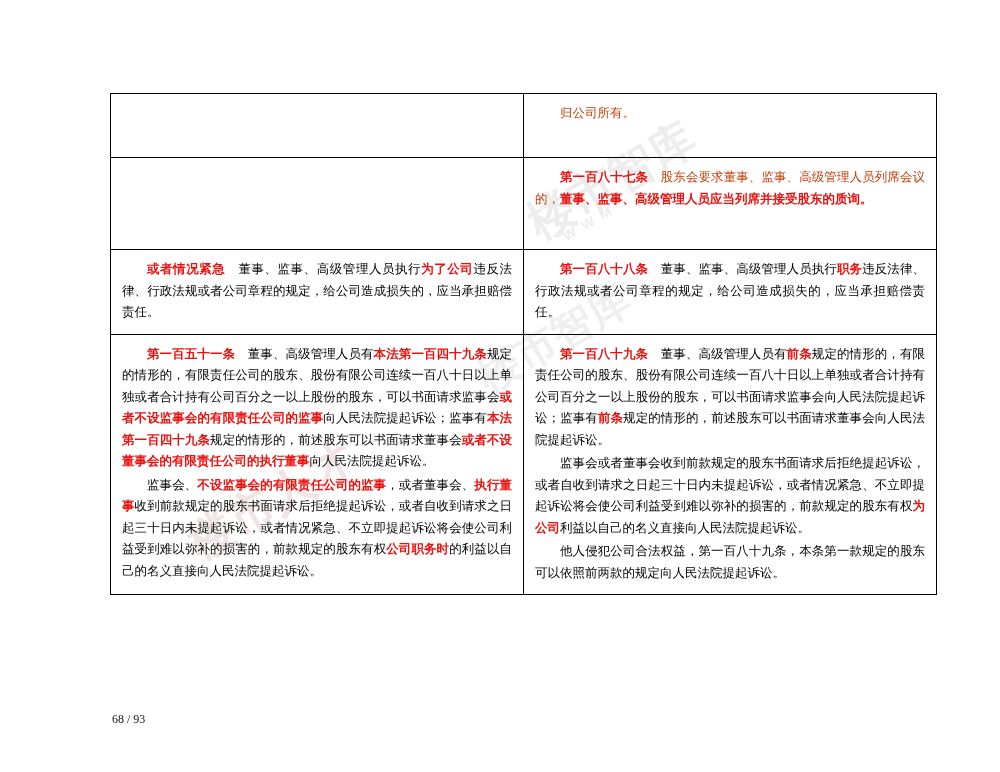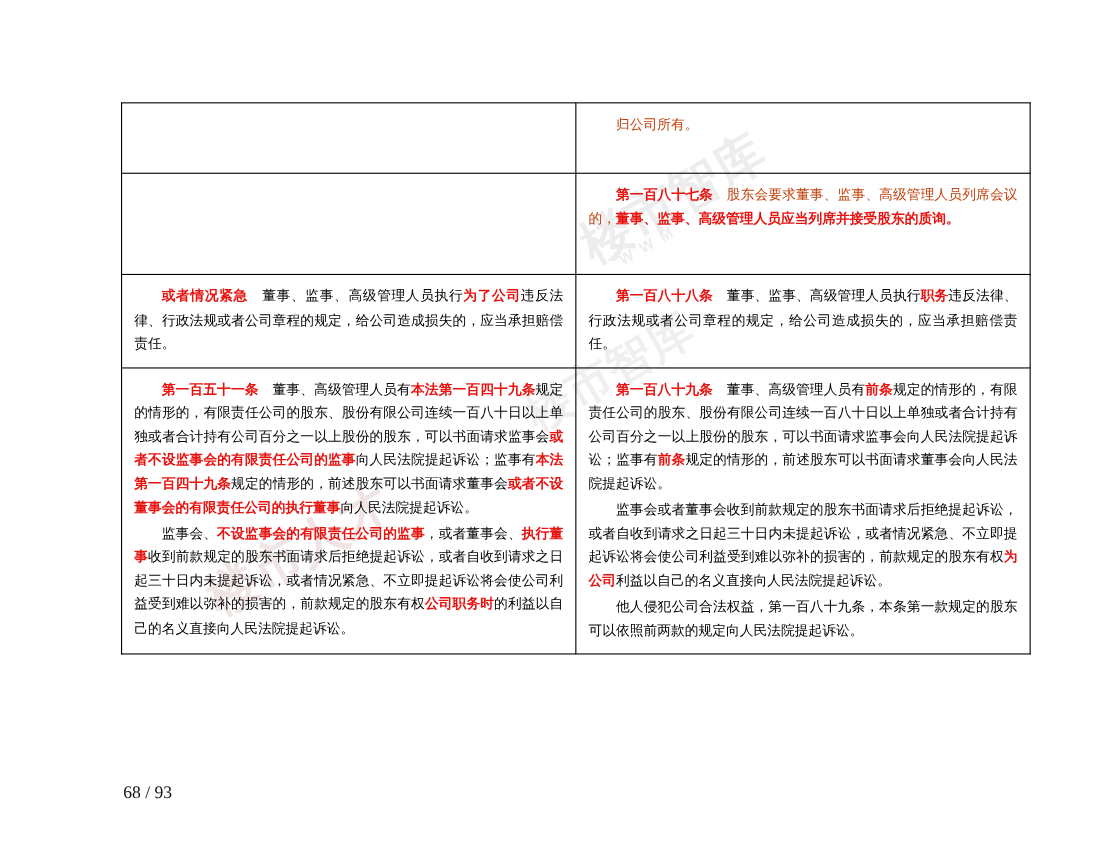--- a/index.html
+++ b/index.html
@@ -87,21 +87,21 @@
     color: #e8120f;
     font-weight: bold;
   }
   .empty-cell {
     height: 44px;
   }
   .footer {
     position: absolute;
     left: 112px;
     top: 712px;
-    font-size: 16px;
+    font-size: 12px;
     color: #111;
     font-family: "Liberation Serif", serif;
     z-index: 3;
   }
 </style>
 </head>
 <body>
 
 <div class="page">
 

